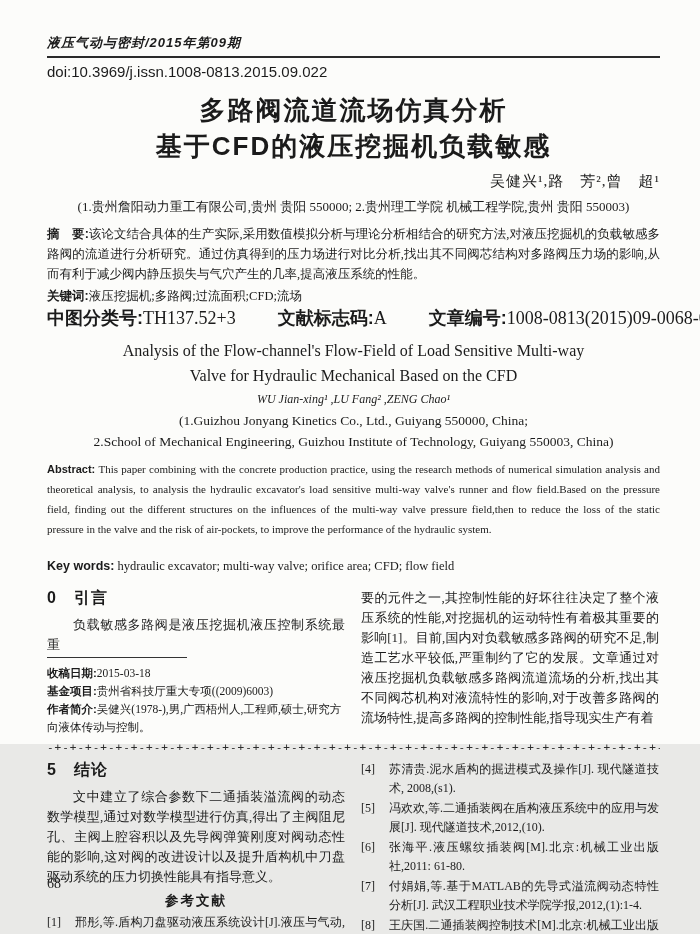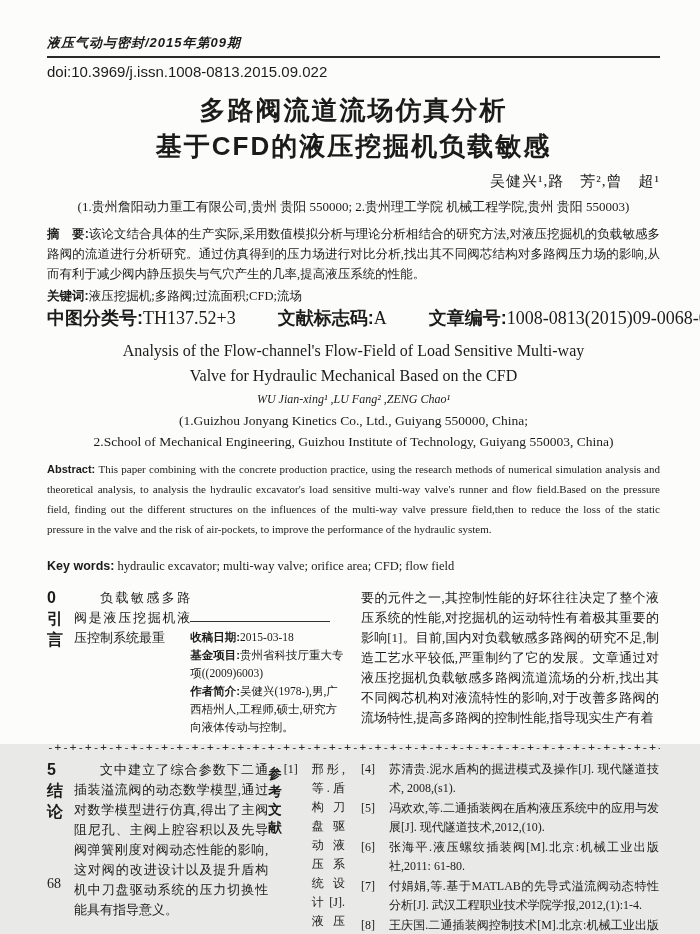--- a/index.html
+++ b/index.html
@@ -44,21 +44,21 @@
   .meta-item{margin-right:42px;white-space:nowrap;}
   .meta-item:last-child{margin-right:0;}
   
   .title-en{margin-top:10px;text-align:center;font-size:16px;line-height:25px;}
   .authors-en{text-align:center;font-style:italic;font-size:12px;margin-top:4px;}
   .affiliation-en{text-align:center;font-size:13.5px;line-height:21px;margin-top:3px;}
   .para-en{font-size:11px;line-height:20px;text-align:justify;margin-top:7px;}
   .keywords-en{font-size:12.5px;line-height:20px;margin-top:17px;}
   
   .cols{display:flex;gap:16px;}
-  .col{width:298px;flex:0 0 298px;display:flex;flex-direction:row;}
+  .col{width:298px;flex:0 0 298px;display:flex;flex-direction:column;}
   .top-cols{margin-top:12px;min-height:148px;}
   .section-heading{
     font-family:"Liberation Sans","DejaVu Sans",sans-serif;
     font-weight:bold;font-size:16px;letter-spacing:1px;margin-bottom:6px;
   }
   .body-text{font-size:13px;line-height:20px;text-align:justify;}
   .indent{text-indent:2em;}
   
   .footnote{margin-top:auto;font-size:11.5px;line-height:18px;}
   .footnote-rule{width:140px;border-top:1.5px solid #333;margin-bottom:6px;}

